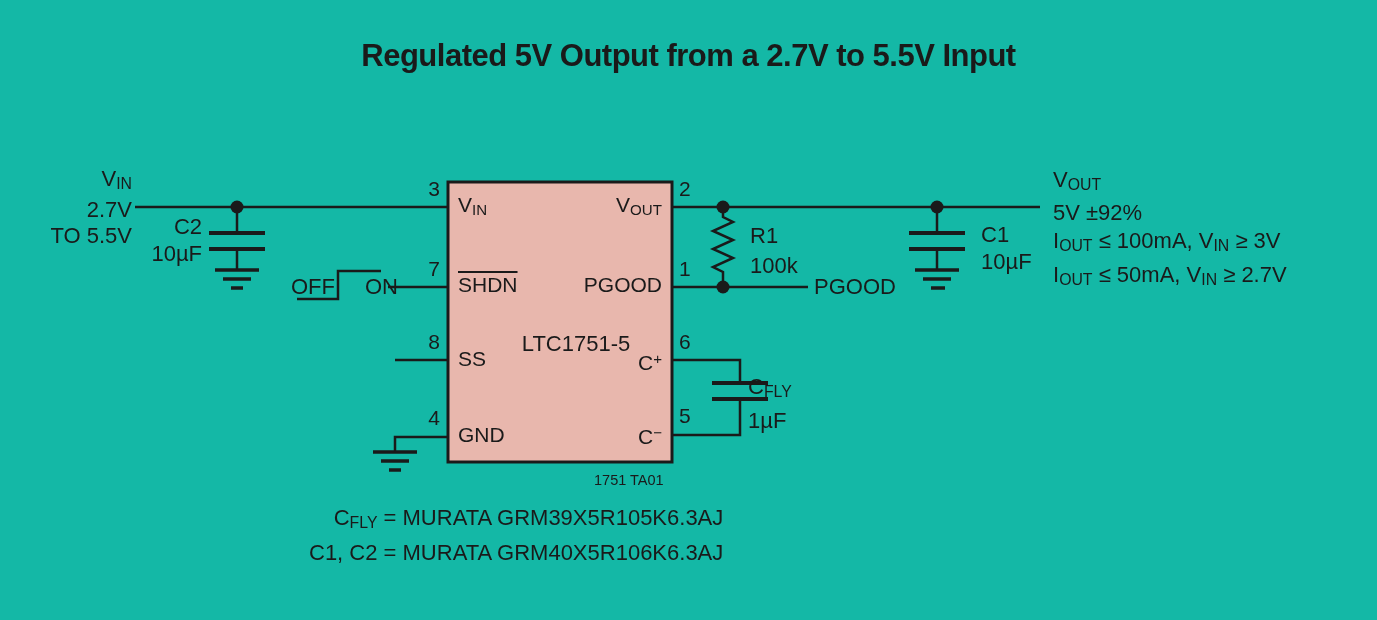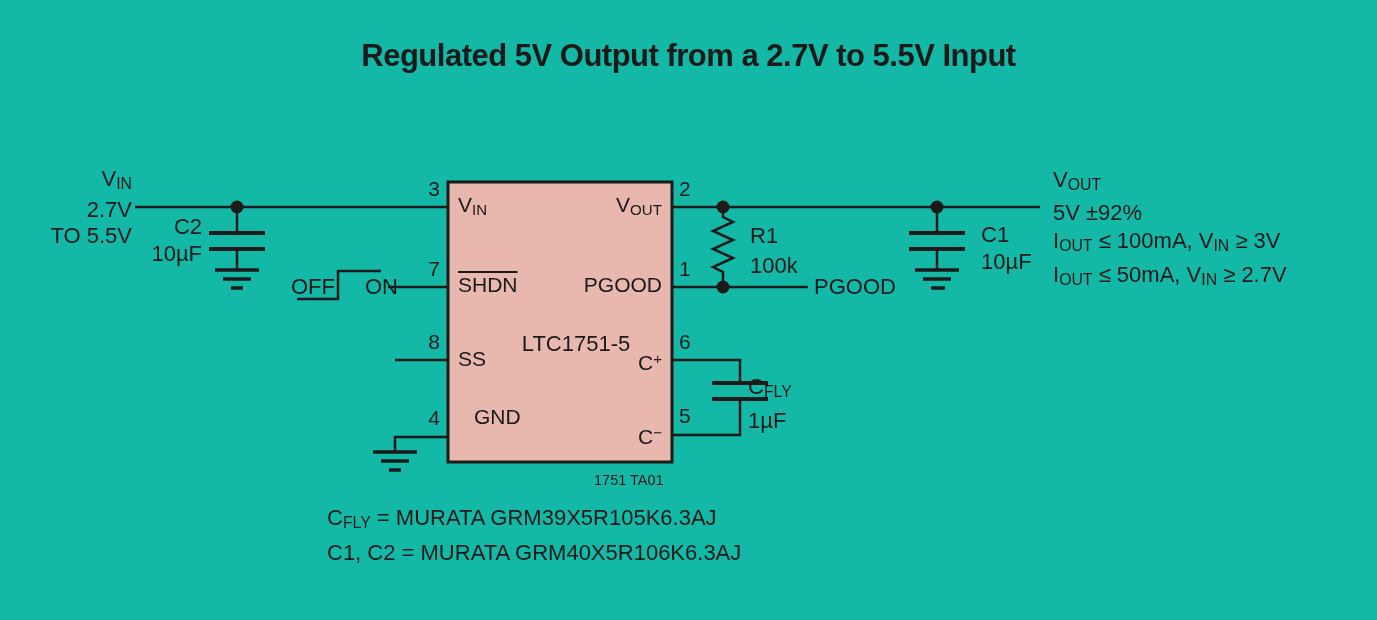--- a/index.html
+++ b/index.html
@@ -124,21 +124,21 @@
   <div class="pin-num right" style="left:410px; top:407px; width:30px;">4</div>
 
   <div class="pin-num" style="left:679px; top:178px;">2</div>
   <div class="pin-num" style="left:679px; top:258px;">1</div>
   <div class="pin-num" style="left:679px; top:331px;">6</div>
   <div class="pin-num" style="left:679px; top:405px;">5</div>
 
   <div class="pin-lbl" style="left:458px; top:193px;"><span>V</span><span class="sub">IN</span></div>
   <div class="pin-lbl" style="left:458px; top:273px;"><span class="overline">SHDN</span></div>
   <div class="pin-lbl" style="left:458px; top:347px;">SS</div>
-  <div class="pin-lbl" style="left:458px; top:405px;margin-left:16px;">GND</div>
+  <div class="pin-lbl" style="left:458px; top:423px;">GND</div>
 
   <div class="pin-lbl right" style="left:560px; top:193px; width:102px;"><span>V</span><span class="sub">OUT</span></div>
   <div class="pin-lbl right" style="left:560px; top:273px; width:102px;">PGOOD</div>
   <div class="pin-lbl right" style="left:560px; top:347px; width:102px;"><span>C</span><span class="sup">+</span></div>
   <div class="pin-lbl right" style="left:560px; top:421px; width:102px;"><span>C</span><span class="sup">−</span></div>
 
   <div class="pin-lbl center" style="left:448px; top:308px; width:256px; font-size:22px;margin-top:24px;">LTC1751-5</div>
 
   <div class="lbl" style="left:750px; top:221px; line-height:30px;">
     <div>R1</div>
@@ -159,18 +159,18 @@
 
   <div class="lbl" style="left:1053px; top:166px; line-height:28px;">
     <div><span>V</span><span class="sub">OUT</span></div>
     <div>5V ±92%</div>
     <div><span>I</span><span class="sub">OUT</span><span> ≤ 100mA, </span><span>V</span><span class="sub">IN</span><span> ≥ 3V</span></div>
     <div><span>I</span><span class="sub">OUT</span><span> ≤ 50mA, </span><span>V</span><span class="sub">IN</span><span> ≥ 2.7V</span></div>
   </div>
 
   <div class="fig-ref" style="left:594px; top:472px;">1751 TA01</div>
 
-  <div class="notes" style="left:327px; top:503px;">
+  <div class="notes" style="left:309px; top:503px;text-align:right;">
     <div><span>C</span><span class="sub">FLY</span><span> = MURATA GRM39X5R105K6.3AJ</span></div>
     <div>C1, C2 = MURATA GRM40X5R106K6.3AJ</div>
   </div>
 
 </div>
 
 </body></html>

